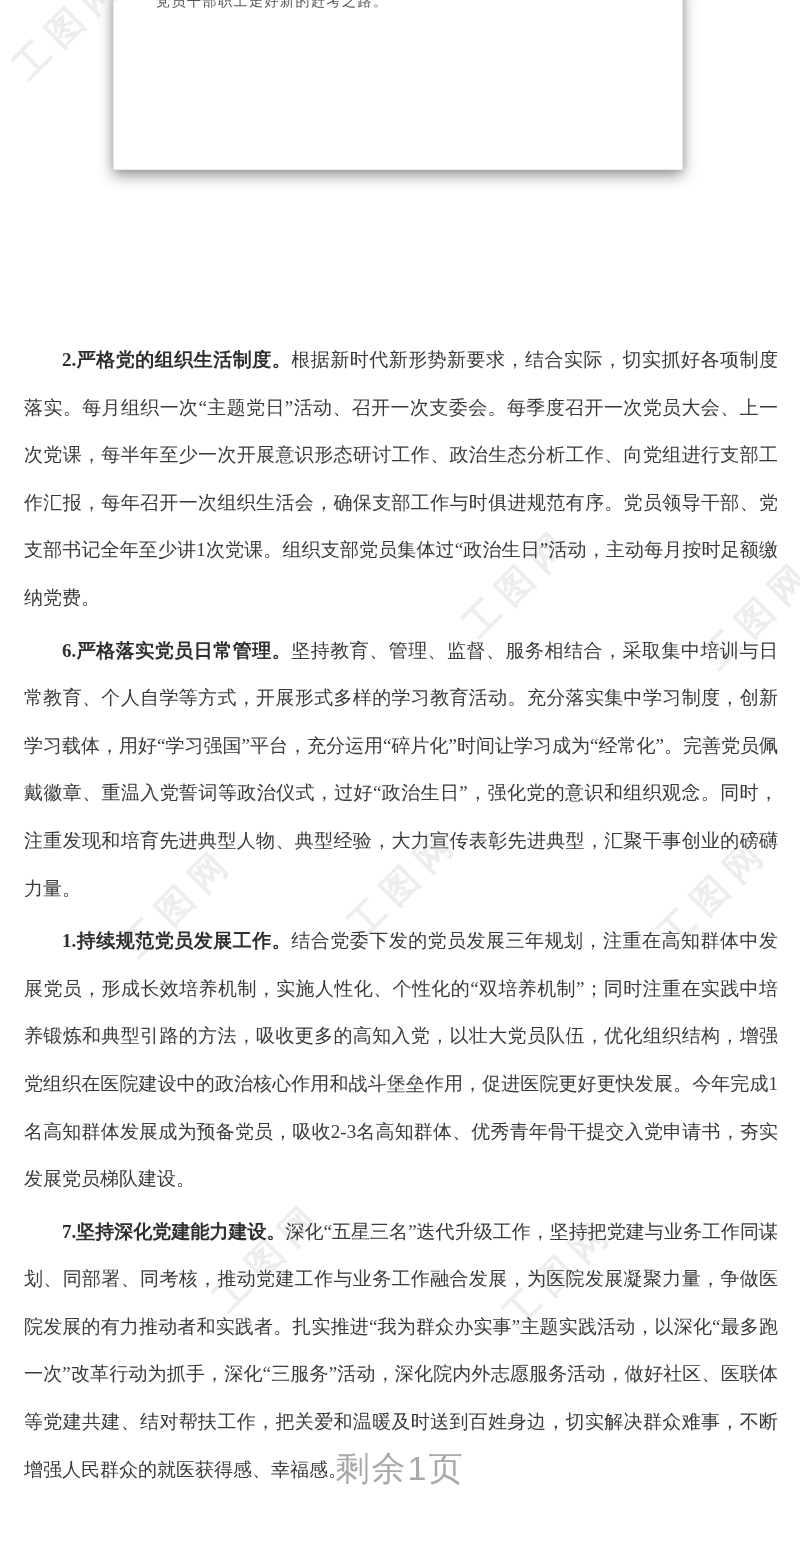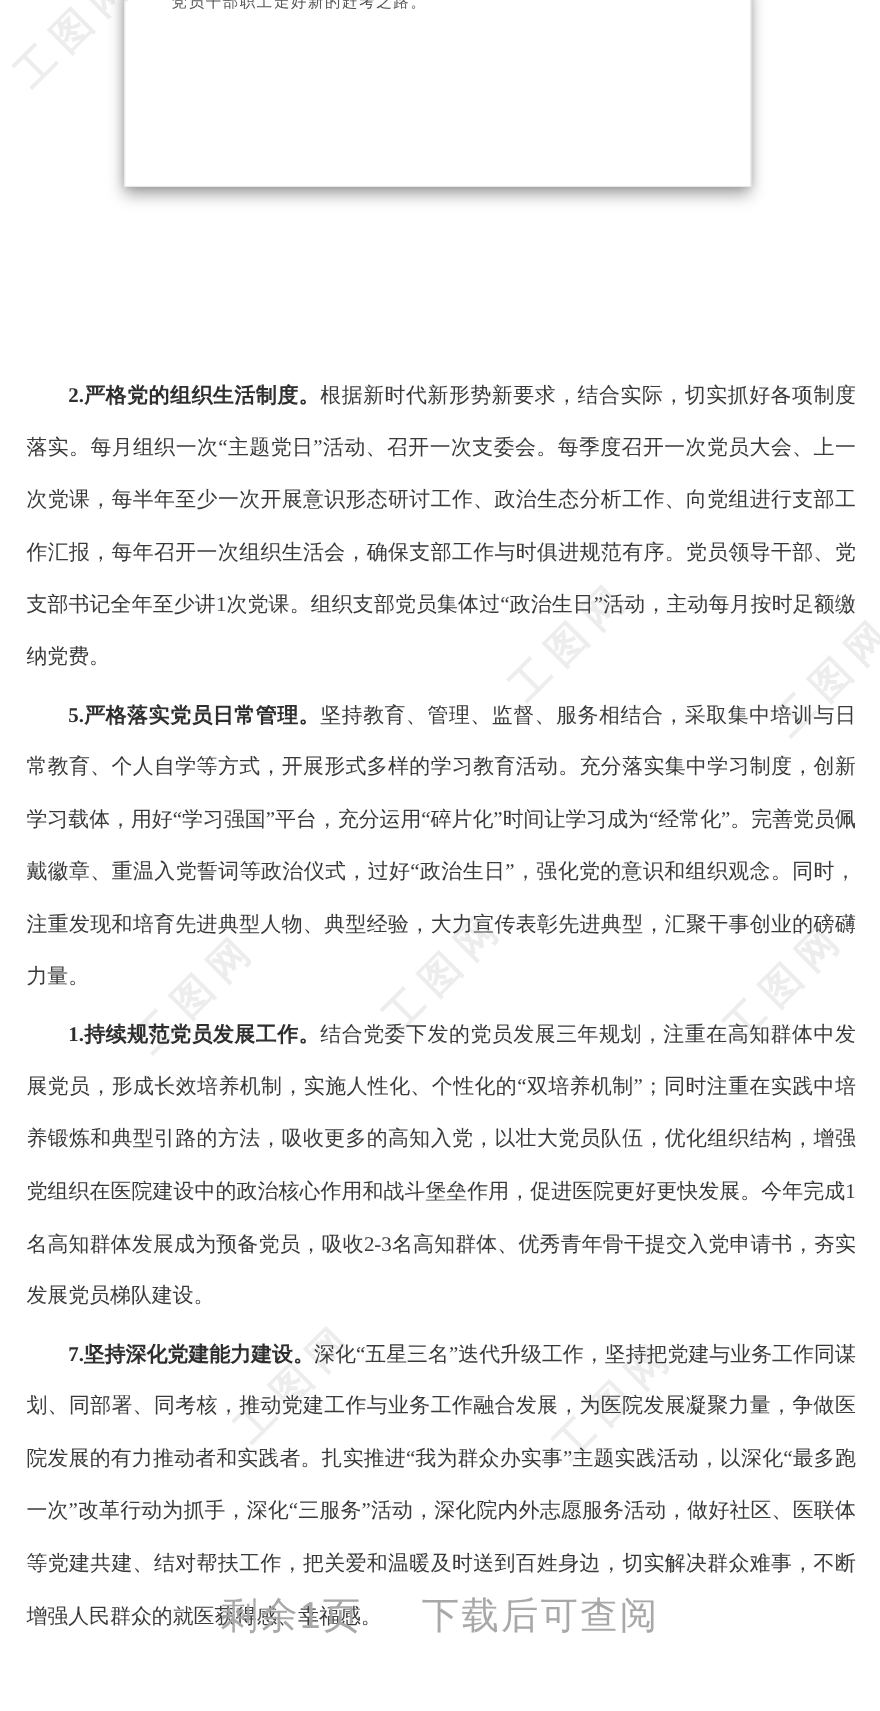--- a/index.html
+++ b/index.html
@@ -78,28 +78,27 @@
   <div class="wm">工图网</div>
   <div class="wm">工图网</div>
   <div class="wm">工图网</div>
   <div class="wm">工图网</div>
 
   <div class="doc-body">
     <p>
       <span class="lead">2.严格党的组织生活制度。</span><span>根据新时代新形势新要求，结合实际，切实抓好各项制度落实。每月组织一次“主题党日”活动、召开一次支委会。每季度召开一次党员大会、上一次党课，每半年至少一次开展意识形态研讨工作、政治生态分析工作、向党组进行支部工作汇报，每年召开一次组织生活会，确保支部工作与时俱进规范有序。党员领导干部、党支部书记全年至少讲1次党课。组织支部党员集体过“政治生日”活动，主动每月按时足额缴纳党费。</span>
     </p>
     <p>
-      <span class="lead">5.严格落实党员日常管理。</span><span>坚持教育、管理、监督、服务相结合，采取集中培训与日常教育、个人自学等方式，开展形式多样的学习教育活动。充分落实集中学习制度，创新学习载体，用好“学习强国”平台，充分运用“碎片化”时间让学习成为“经常化”。完善党员佩戴徽章、重温入党誓词等政治仪式，过好“政治生日”，强化党的意识和组织观念。同时，注重发现和培育先进典型人物、典型经验，大力宣传表彰先进典型，汇聚干事创业的磅礴力量。</span>
+      <span class="lead">6.严格落实党员日常管理。</span><span>坚持教育、管理、监督、服务相结合，采取集中培训与日常教育、个人自学等方式，开展形式多样的学习教育活动。充分落实集中学习制度，创新学习载体，用好“学习强国”平台，充分运用“碎片化”时间让学习成为“经常化”。完善党员佩戴徽章、重温入党誓词等政治仪式，过好“政治生日”，强化党的意识和组织观念。同时，注重发现和培育先进典型人物、典型经验，大力宣传表彰先进典型，汇聚干事创业的磅礴力量。</span>
     </p>
     <p>
       <span class="lead">1.持续规范党员发展工作。</span><span>结合党委下发的党员发展三年规划，注重在高知群体中发展党员，形成长效培养机制，实施人性化、个性化的“双培养机制”；同时注重在实践中培养锻炼和典型引路的方法，吸收更多的高知入党，以壮大党员队伍，优化组织结构，增强党组织在医院建设中的政治核心作用和战斗堡垒作用，促进医院更好更快发展。今年完成1名高知群体发展成为预备党员，吸收2-3名高知群体、优秀青年骨干提交入党申请书，夯实发展党员梯队建设。</span>
     </p>
     <p>
       <span class="lead">7.坚持深化党建能力建设。</span><span>深化“五星三名”迭代升级工作，坚持把党建与业务工作同谋划、同部署、同考核，推动党建工作与业务工作融合发展，为医院发展凝聚力量，争做医院发展的有力推动者和实践者。扎实推进“我为群众办实事”主题实践活动，以深化“最多跑一次”改革行动为抓手，深化“三服务”活动，深化院内外志愿服务活动，做好社区、医联体等党建共建、结对帮扶工作，把关爱和温暖及时送到百姓身边，切实解决群众难事，不断增强人民群众的就医获得感、幸福感。</span>
     </p>
   </div>
 
   <div class="footer-note">
     <span>剩余1页</span>
-    <span>下载后可查阅</span>
   </div>
 
 </div>
 
 </body></html>

